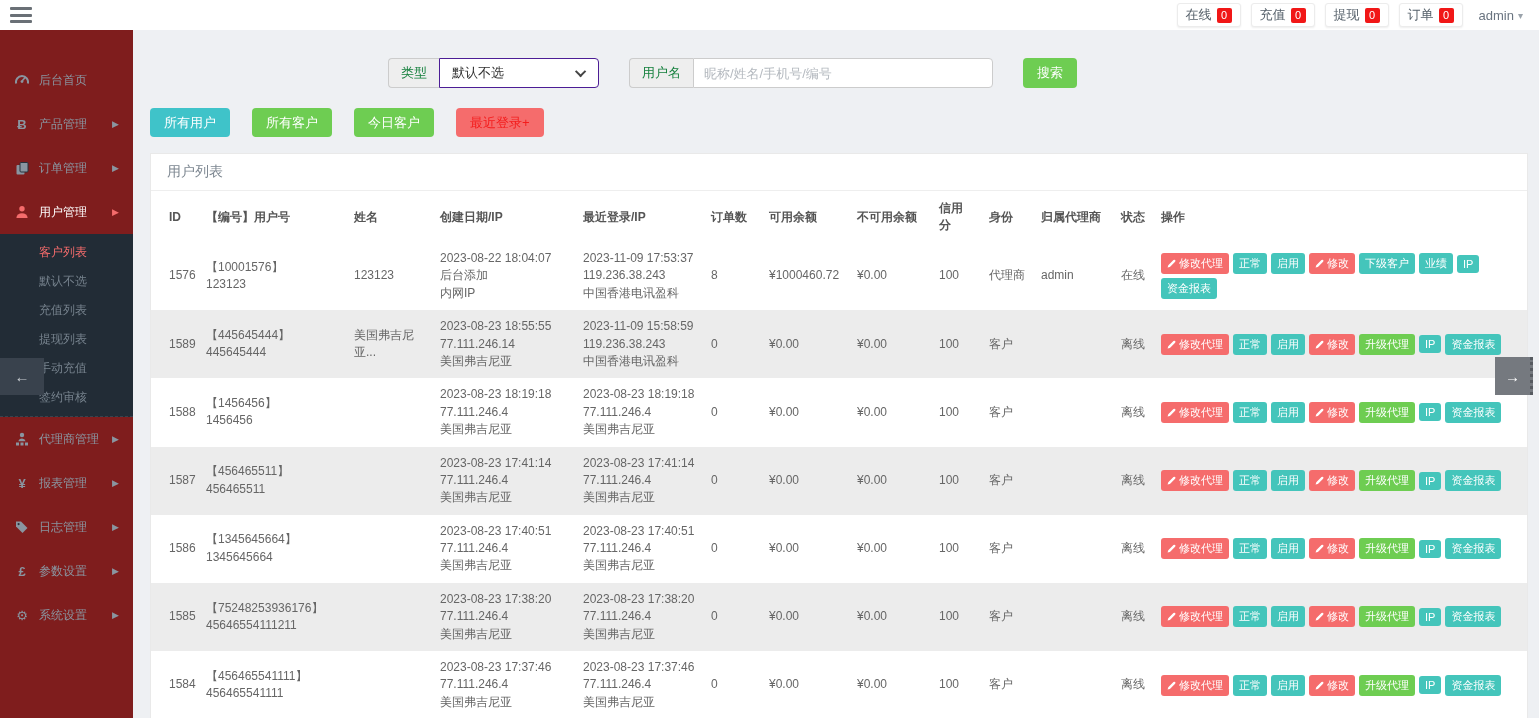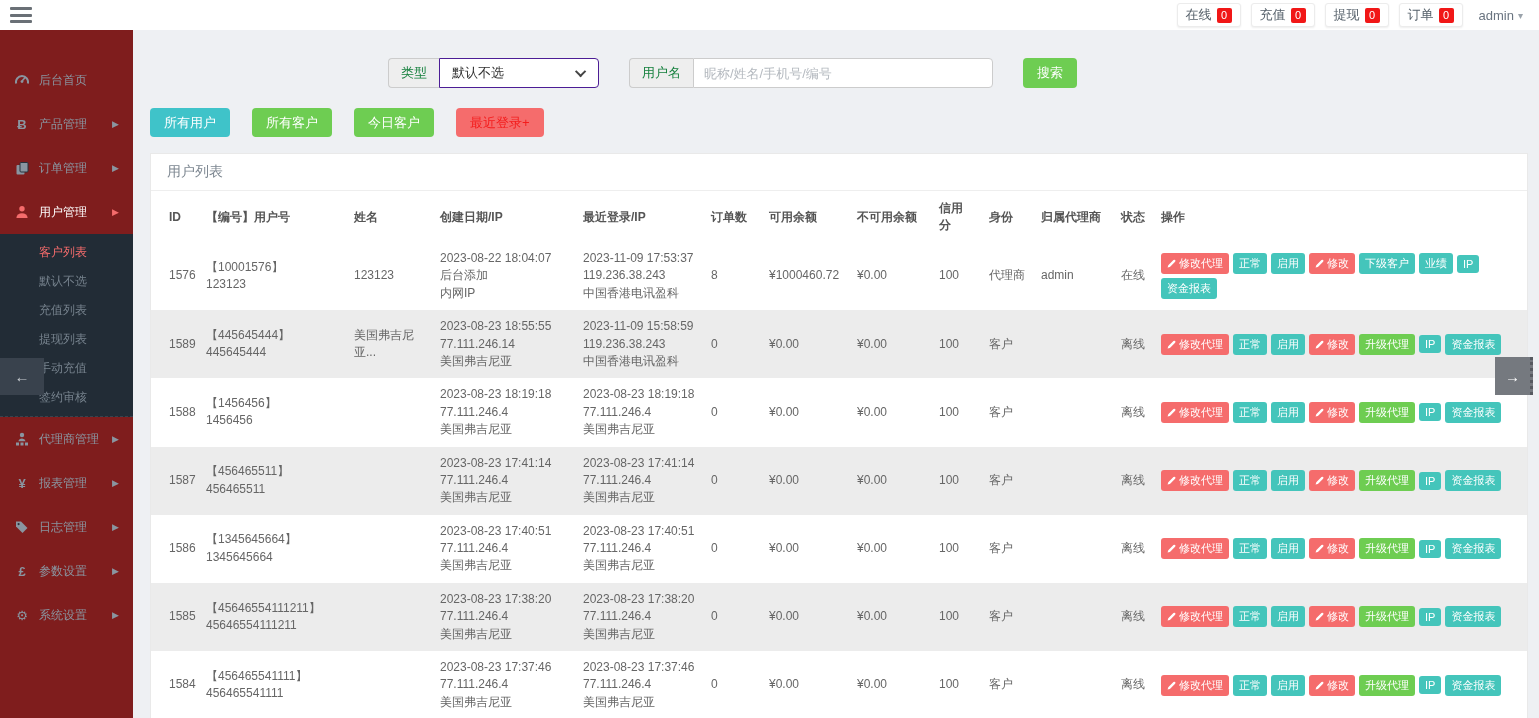--- a/index.html
+++ b/index.html
@@ -447,21 +447,21 @@
                   </svg>修改</button>
                 <button class="op green">升级代理</button>
                 <button class="op teal">IP</button>
                 <button class="op teal">资金报表</button>
               </div>
             </td>
           </tr>
           <tr class="stripe">
             <td class="col-id">1585</td>
             <td>
-              <div>【45646554111211】</div>
+              <div>【75248253936176】</div>
               <div>45646554111211</div>
             </td>
             <td></td>
             <td>
               <div>2023-08-23 17:38:20</div>
               <div>77.111.246.4</div>
               <div>美国弗吉尼亚</div>
             </td>
             <td>
               <div>2023-08-23 17:38:20</div>

